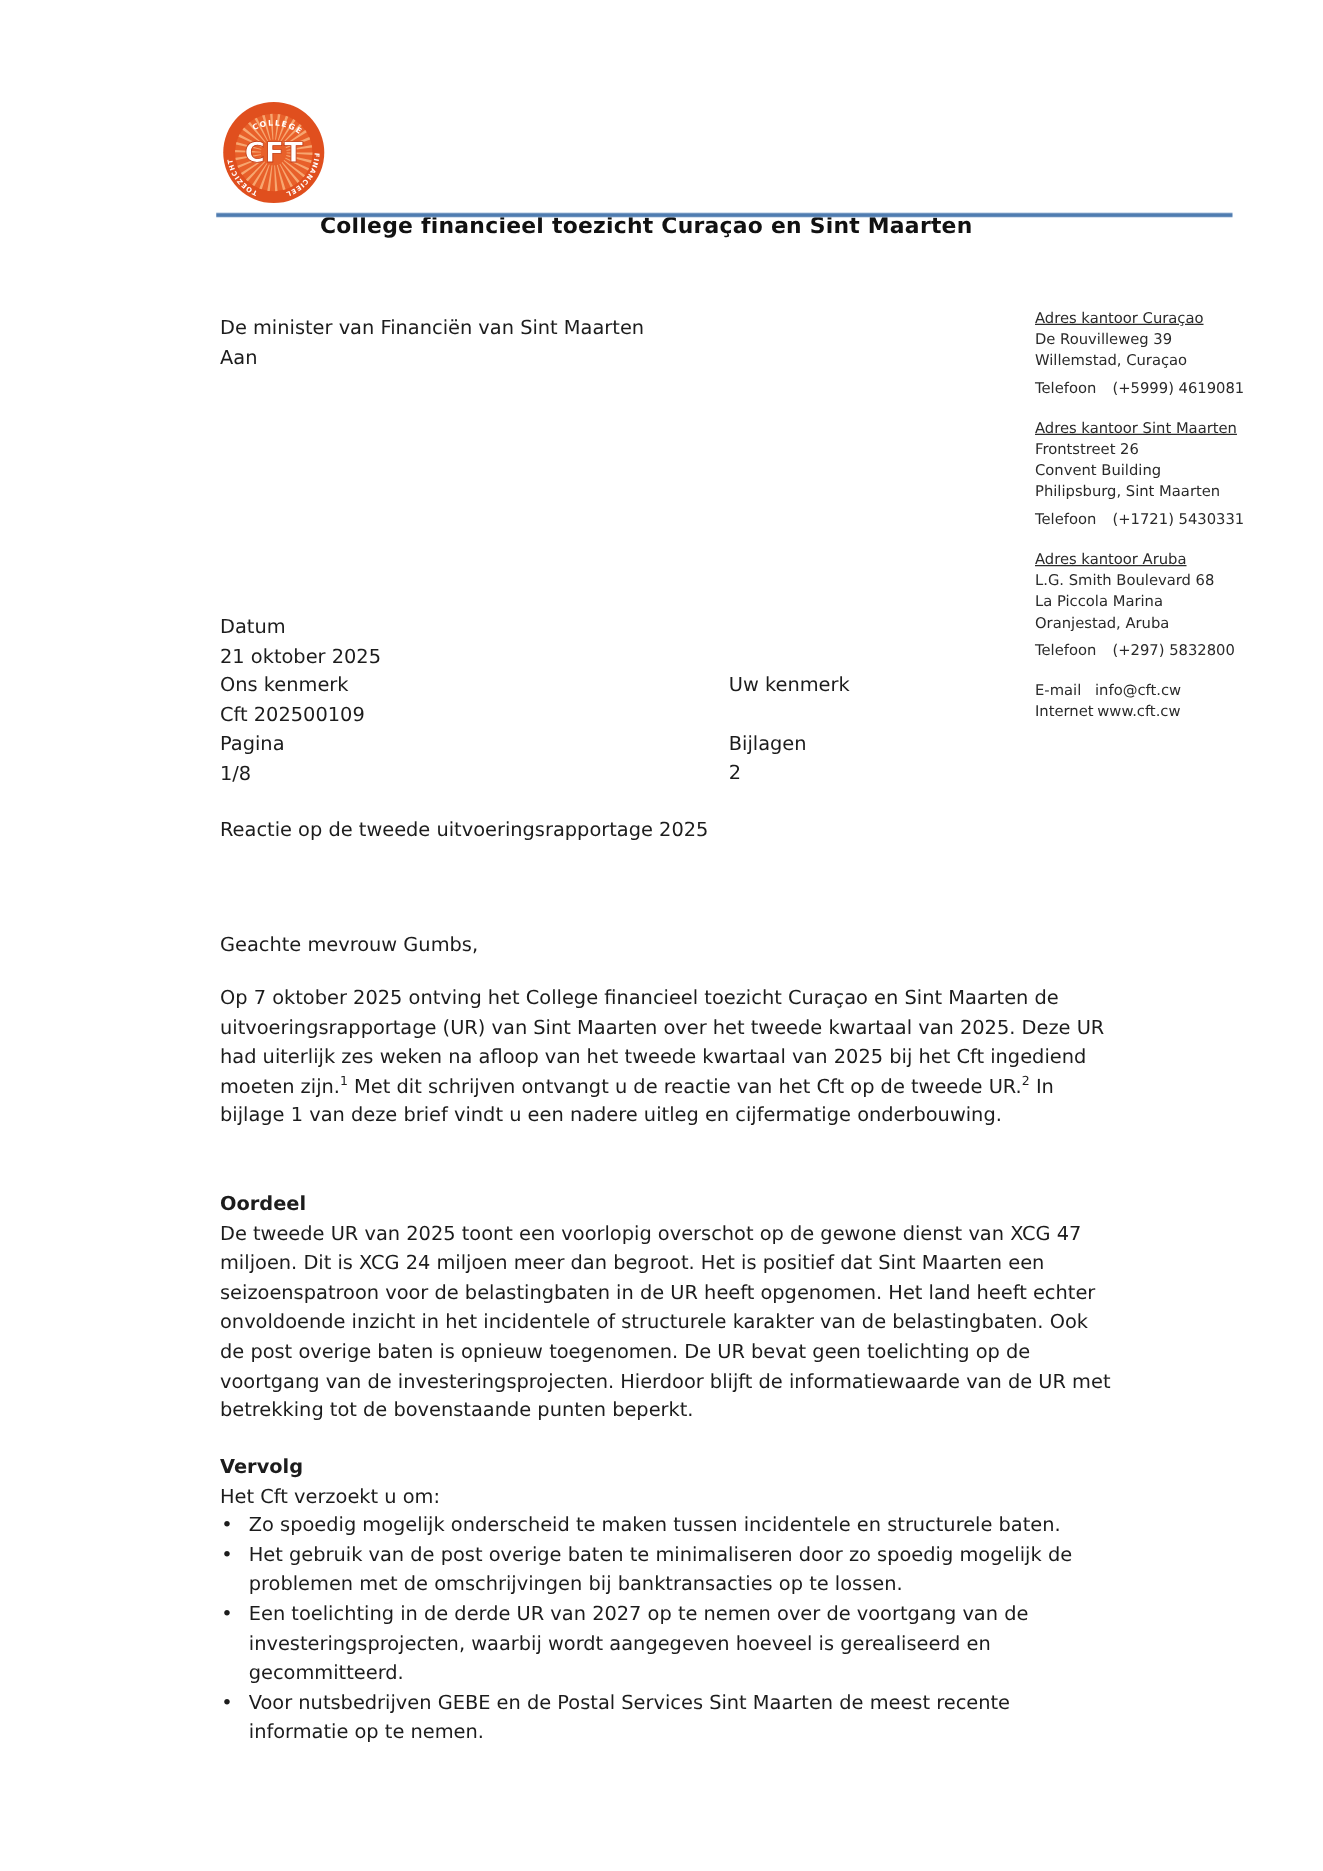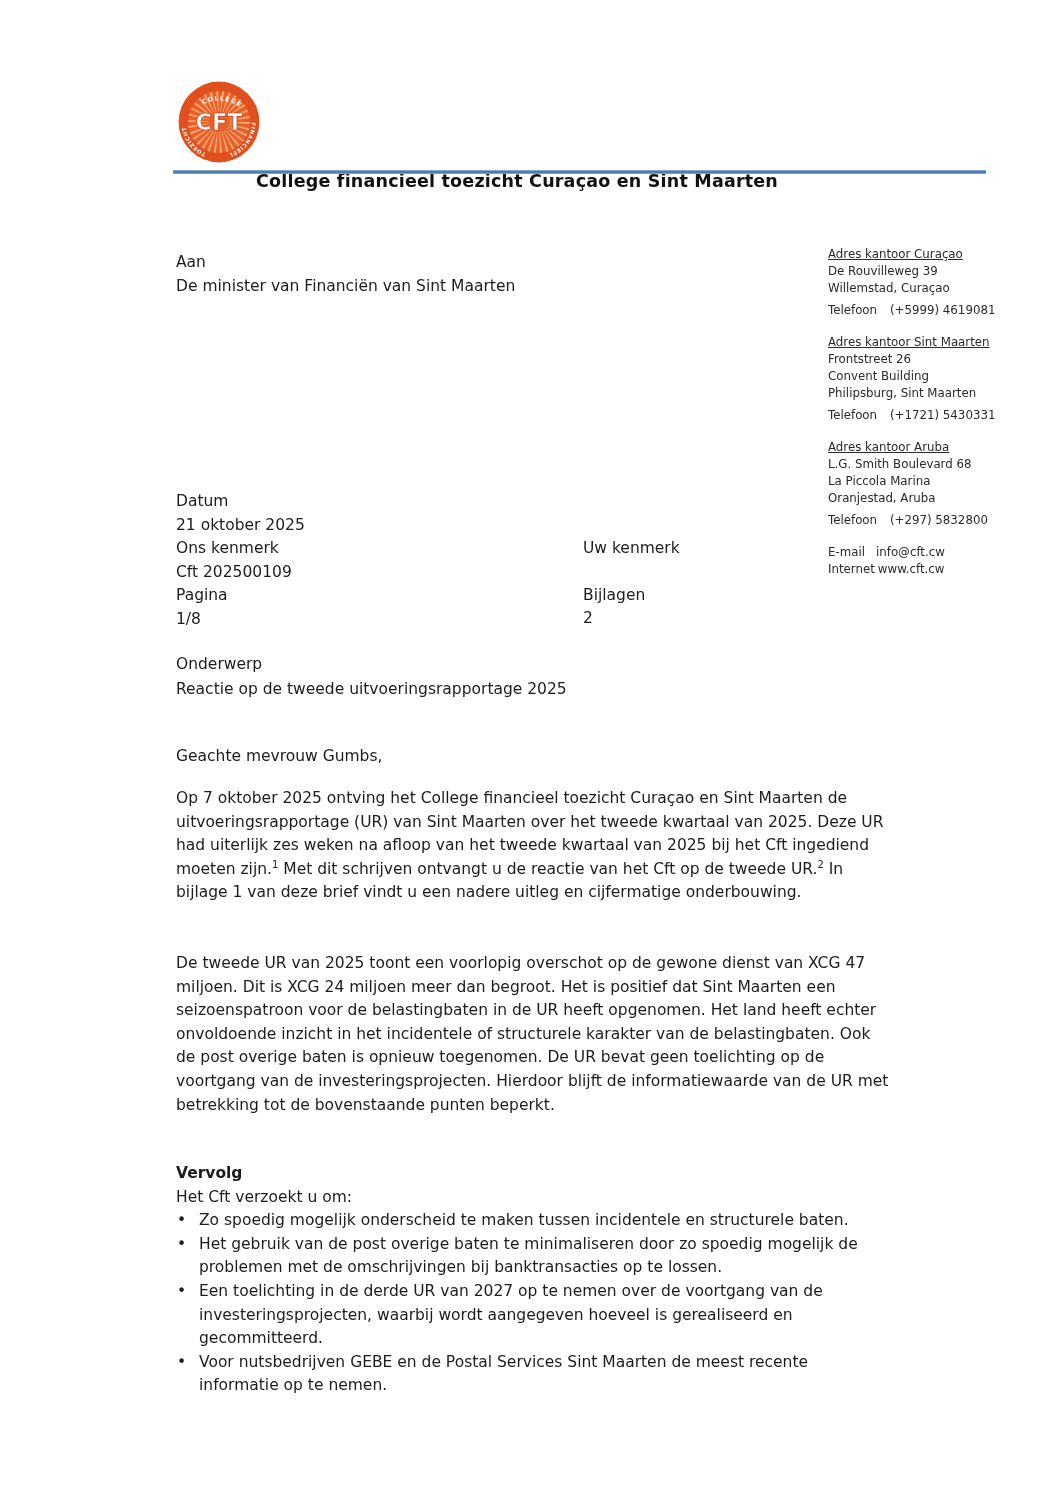--- a/index.html
+++ b/index.html
@@ -85,22 +85,22 @@
   <text font-size="6.2" fill="#ffffff" font-weight="bold" letter-spacing="0.8" font-family="DejaVu Sans, sans-serif">
     <textPath href="#arcLeft" startOffset="10%">TOEZICHT</textPath>
   </text>
   <text x="50" y="59" text-anchor="middle" font-size="26" font-weight="bold" fill="#ffffff" stroke="#c23d14" stroke-width="0.8" font-family="DejaVu Sans, sans-serif">CFT</text>
 </svg>
 
 <div class="abs header-title">College financieel toezicht Curaçao en Sint Maarten</div>
 <div class="abs rule"></div>
 
 <div class="abs recipient">
+  <div>De minister van Financiën van Sint Maarten</div>
   <div>Aan</div>
-  <div>De minister van Financiën van Sint Maarten</div>
 </div>
 
 <div class="abs sidebar">
   <div class="office">
     <div class="office-heading">Adres kantoor Curaçao</div>
     <div>De Rouvilleweg 39</div>
     <div>Willemstad, Curaçao</div>
     <div class="phone-row">
       <span class="phone-label">Telefoon</span>
       <span>(+5999) 4619081</span>
@@ -144,29 +144,29 @@
   <div>Ons kenmerk</div>
   <div>Cft 202500109</div>
   <div>Pagina</div>
   <div>1/8</div>
 </div>
 <div class="abs meta-uw">Uw kenmerk</div>
 <div class="abs meta-bijlagen">Bijlagen</div>
 <div class="abs meta-bijlagen-val">2</div>
 
 <div class="abs subject">
-  <div>Onderwerp</div>
   <div>Reactie op de tweede uitvoeringsrapportage 2025</div>
 </div>
 
 <div class="abs salutation">Geachte mevrouw Gumbs,</div>
 
 <div class="abs para para1"><span>Op 7 oktober 2025 ontving het College financieel toezicht Curaçao en Sint Maarten de uitvoeringsrapportage (UR) van Sint Maarten over het tweede kwartaal van 2025. Deze UR had uiterlijk zes weken na afloop van het tweede kwartaal van 2025 bij het Cft ingediend moeten zijn.</span><sup>1</sup><span> Met dit schrijven ontvangt u de reactie van het Cft op de tweede UR.</span><sup>2</sup><span> In bijlage 1 van deze brief vindt u een nadere uitleg en cijfermatige onderbouwing.</span></div>
 
 <div class="abs section sec-oordeel">
+  <div class="sec-heading">Oordeel</div>
   <div>De tweede UR van 2025 toont een voorlopig overschot op de gewone dienst van XCG 47 miljoen. Dit is XCG 24 miljoen meer dan begroot. Het is positief dat Sint Maarten een seizoenspatroon voor de belastingbaten in de UR heeft opgenomen. Het land heeft echter onvoldoende inzicht in het incidentele of structurele karakter van de belastingbaten. Ook de post overige baten is opnieuw toegenomen. De UR bevat geen toelichting op de voortgang van de investeringsprojecten. Hierdoor blijft de informatiewaarde van de UR met betrekking tot de bovenstaande punten beperkt.</div>
 </div>
 
 <div class="abs section sec-vervolg">
   <div class="sec-heading">Vervolg</div>
   <div>Het Cft verzoekt u om:</div>
   <ul class="bullets">
     <li>Zo spoedig mogelijk onderscheid te maken tussen incidentele en structurele baten.</li>
     <li>Het gebruik van de post overige baten te minimaliseren door zo spoedig mogelijk de problemen met de omschrijvingen bij banktransacties op te lossen.</li>
     <li>Een toelichting in de derde UR van 2027 op te nemen over de voortgang van de investeringsprojecten, waarbij wordt aangegeven hoeveel is gerealiseerd en gecommitteerd.</li>

